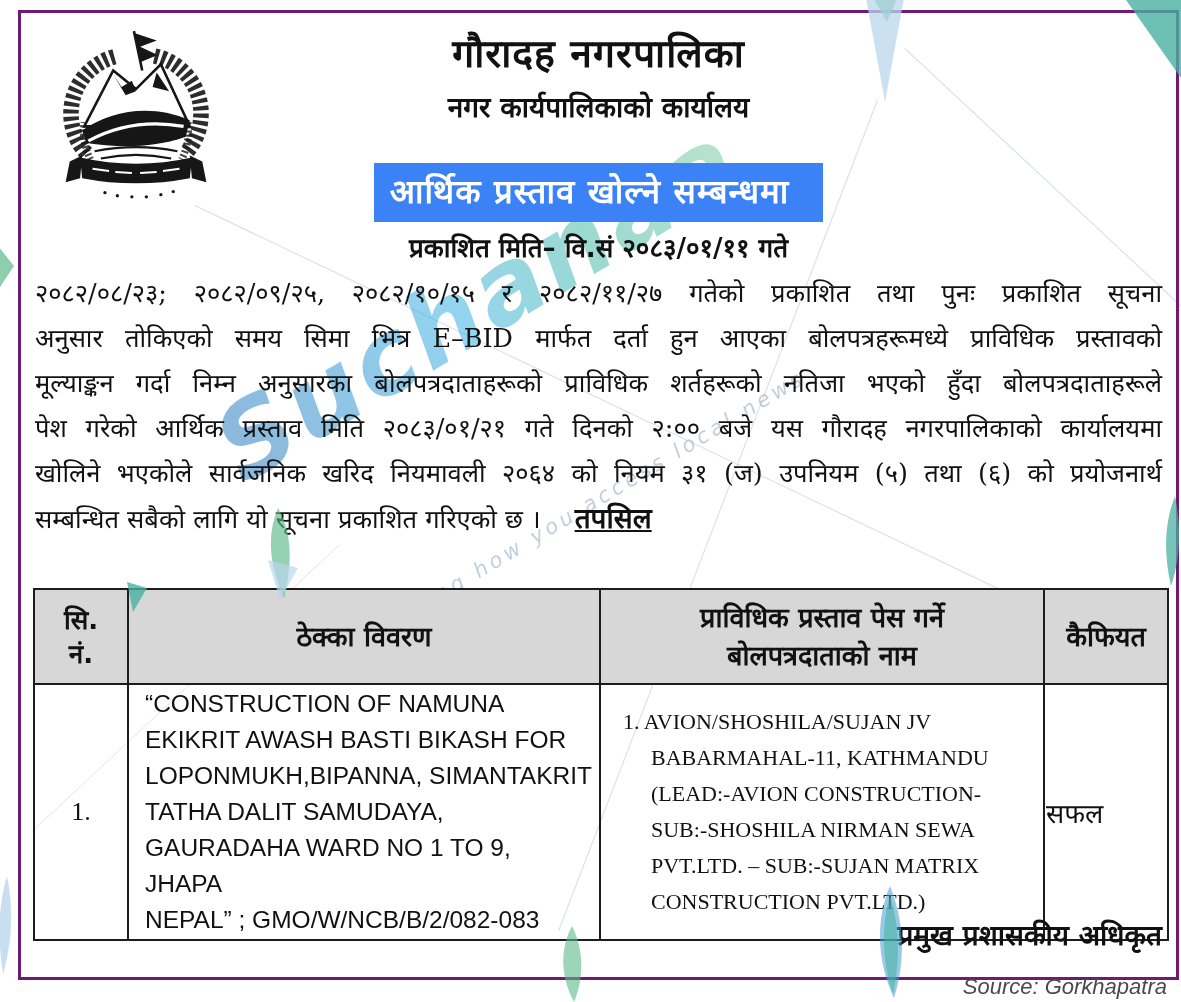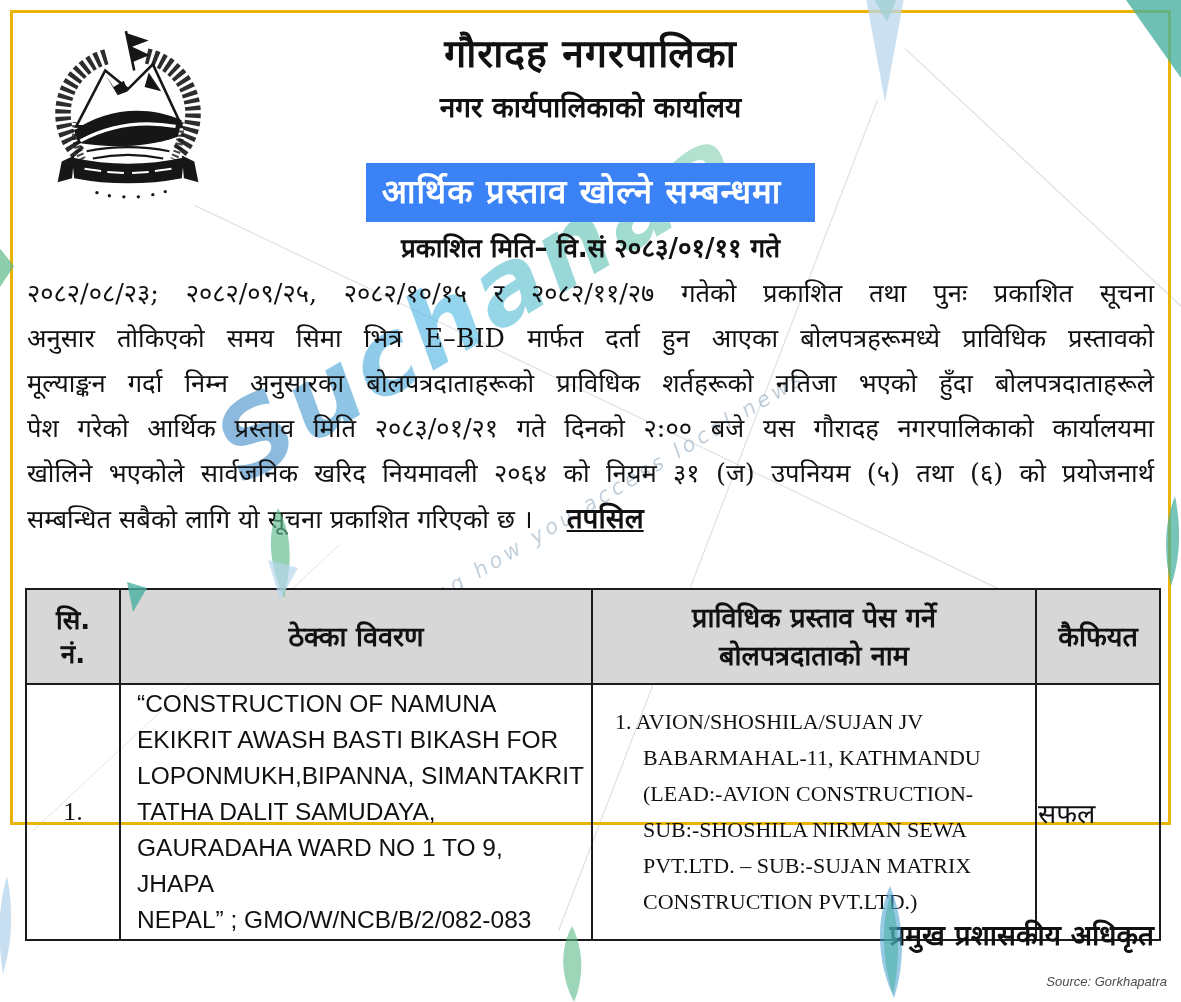--- a/index.html
+++ b/index.html
@@ -8,21 +8,21 @@
   .hairline{position:absolute;height:1px;background:rgba(150,165,180,.38);transform-origin:left top;}
   .wm-word{position:absolute;left:225px;top:395px;font-size:102px;font-weight:bold;font-style:italic;
            letter-spacing:4px;transform:rotate(-31deg);transform-origin:left center;opacity:.5;
            background:linear-gradient(85deg,#1b75bc 5%,#29abe2 45%,#3bb6a0 72%,#6cc6a0 95%);
            -webkit-background-clip:text;background-clip:text;color:transparent;z-index:1;}
   .wm-sub{position:absolute;left:335px;top:645px;font-size:21px;letter-spacing:4px;color:#8fa9bf;
           transform:rotate(-31deg);transform-origin:left center;opacity:.55;z-index:1;font-style:italic;}
   .leaf{position:absolute;z-index:3;}
 
   
-  .frame{position:absolute;left:10px;top:10px;width:1161px;height:815px;border:3px solid #eab308;
+  .frame{position:absolute;left:18px;top:10px;width:1161px;height:970px;border:3px solid #701a75;
          box-sizing:border-box;z-index:2;}
   .emblem{position:absolute;left:32px;top:14px;width:166px;height:176px;}
   .hline{position:absolute;left:0;right:0;text-align:center;font-weight:bold;}
   .title{top:12px;font-size:39px;letter-spacing:1px;}
   .office{top:74px;font-size:28px;}
   .address{top:114px;font-size:28px;}
   .banner-wrap{position:absolute;left:0;right:0;top:150px;text-align:center;}
   .banner{display:inline-block;background:#3b82f6;color:#fff;font-weight:bold;font-size:33px;
           padding:5px 34px 9px 16px;letter-spacing:1px;}
   .pubdate{top:216px;font-size:26px;}
@@ -41,21 +41,21 @@
         vertical-align:middle;white-space:pre-line;height:95px;line-height:38px;}
   .notice-table td{height:218px;vertical-align:middle;background:transparent;}
   td.sn-cell{text-align:center;font-size:26px;font-family:"Liberation Serif","DejaVu Serif",serif;}
   td.contract-cell{font-family:Liberation Sans, sans-serif;font-size:24.5px;line-height:36px;
         white-space:pre-line;padding-left:16px;padding-right:6px;margin-left:15px;}
   td.bidder-cell{font-family:"Liberation Serif","DejaVu Serif",serif;font-size:22px;line-height:36px;
         white-space:pre-line;padding-left:50px;padding-right:4px;text-indent:-28px;}
   td.remarks-cell{font-size:27px;font-weight:bold;font-weight:normal;}
   .footer-sign{position:absolute;right:14px;top:902px;font-size:28px;font-weight:bold;margin-left:28px;}
 
-  .source-credit{position:absolute;right:14px;top:974px;font-size:13px;font-style:italic;color:#4a4a4a;
+  .source-credit{position:absolute;right:14px;top:974px;font-size:22px;font-style:italic;color:#4a4a4a;
         font-family:"Liberation Sans","DejaVu Sans",sans-serif;z-index:4;}
 </style>
 </head>
 <body>
 
 <div class="page">
 
   <div class="hairline" style="left:195px;top:205px;width:985px;transform:rotate(25.5deg);"></div>
   <div class="hairline" style="left:878px;top:100px;width:890px;transform:rotate(111deg);"></div>
   <div class="hairline" style="left:905px;top:48px;width:430px;transform:rotate(43deg);"></div>

